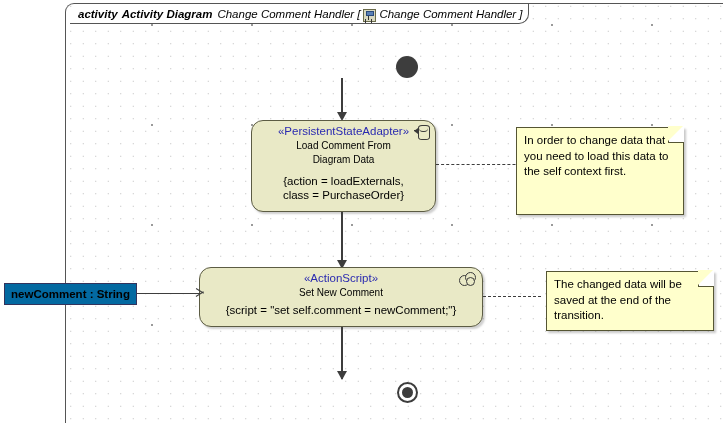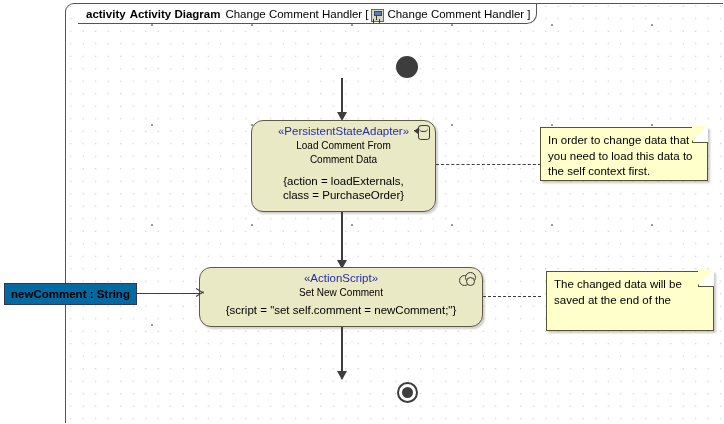--- a/index.html
+++ b/index.html
@@ -38,34 +38,35 @@
       linear-gradient(to bottom, #8f8f8f 1px, transparent 1px);
     background-size:100px 5px, 5px 100px;
     background-position:34px 69px, 34px 69px;
     background-repeat:repeat;
     opacity:0;
   }
 
   
   #frame-title{
     position:absolute;
-    left:12px; top:0px;
+    left:4px; top:0px;
     height:20px;
     display:flex; align-items:center;
     padding:0 6px 0 8px;
     background:#ffffff;
     border:1px solid #555555;
     border-left:none;border-top:none;
     border-bottom-right-radius:10px;
     border-top-left-radius:9px;
     box-sizing:border-box;
     white-space:nowrap;
     font-size:11.5px;
     color:#000000;
     z-index:5;
+    font-style:italic;
   }
   #frame-title .kw{font-weight:bold;}
   #frame-title .nm{font-weight:bold;margin-left:4px;}
   #frame-title .inst{margin-left:5px;}
   #frame-title .brk{margin-left:3px;}
   .title-icon{
     display:inline-block;width:13px;height:13px;
     margin:0 3px 0 3px;
     position:relative;top:2px;
     border:1px solid #6b6b4a;
@@ -240,21 +241,21 @@
   <div class="flow-line" style="left:275px;top:74px;height:41px;"></div>
   <div class="arrow-down" style="left:271px;top:108px;"></div>
 
   <div class="action-node" style="left:185px;top:116px;width:185px;height:92px;">
     <div class="icon-adapter">
       <div class="arr"></div>
       <div class="cyl"></div>
     </div>
     <div class="stereotype">«PersistentStateAdapter»</div>
     <div class="node-name">Load Comment From</div>
-    <div class="node-name">Comment Data</div>
+    <div class="node-name">Diagram Data</div>
     <div class="node-body" style="margin-top:7px;">{action = loadExternals,</div>
     <div class="node-body">class = PurchaseOrder}</div>
   </div>
 
   <div class="flow-line" style="left:275px;top:208px;height:55px;"></div>
   <div class="arrow-down" style="left:271px;top:256px;"></div>
 
   <div class="action-node" style="left:133px;top:263px;width:284px;height:60px;">
     <div class="icon-script">
       <div class="gear g1"></div>
@@ -267,31 +268,32 @@
   </div>
 
   <div class="flow-line" style="left:275px;top:323px;height:52px;"></div>
   <div class="arrow-down" style="left:271px;top:367px;"></div>
 
   <div id="final-node"></div>
 
   <div class="dash-h" style="left:370px;top:160px;width:105px;"></div>
   <div class="dash-h" style="left:417px;top:292px;width:58px;"></div>
 
-  <div class="note" style="left:474px;top:123px;width:168px;height:54px;">
+  <div class="note" style="left:450px;top:123px;width:168px;height:88px;">
     <div class="fold"></div>
     <div>In order to change data that</div>
     <div>you need to load this data to</div>
     <div>the self context first.</div>
   </div>
 
   <div class="note" style="left:480px;top:267px;width:168px;height:60px;">
     <div class="fold"></div>
     <div>The changed data will be</div>
     <div>saved at the end of the</div>
+    <div>transition.</div>
   </div>
 
   <div id="frame-title">
     <span class="kw">activity</span>
     <span class="nm">Activity Diagram</span>
     <span class="inst">Change Comment Handler</span>
     <span class="brk">[</span>
     <span class="title-icon"></span>
     <span>Change Comment Handler</span>
     <span class="brk">]</span>

